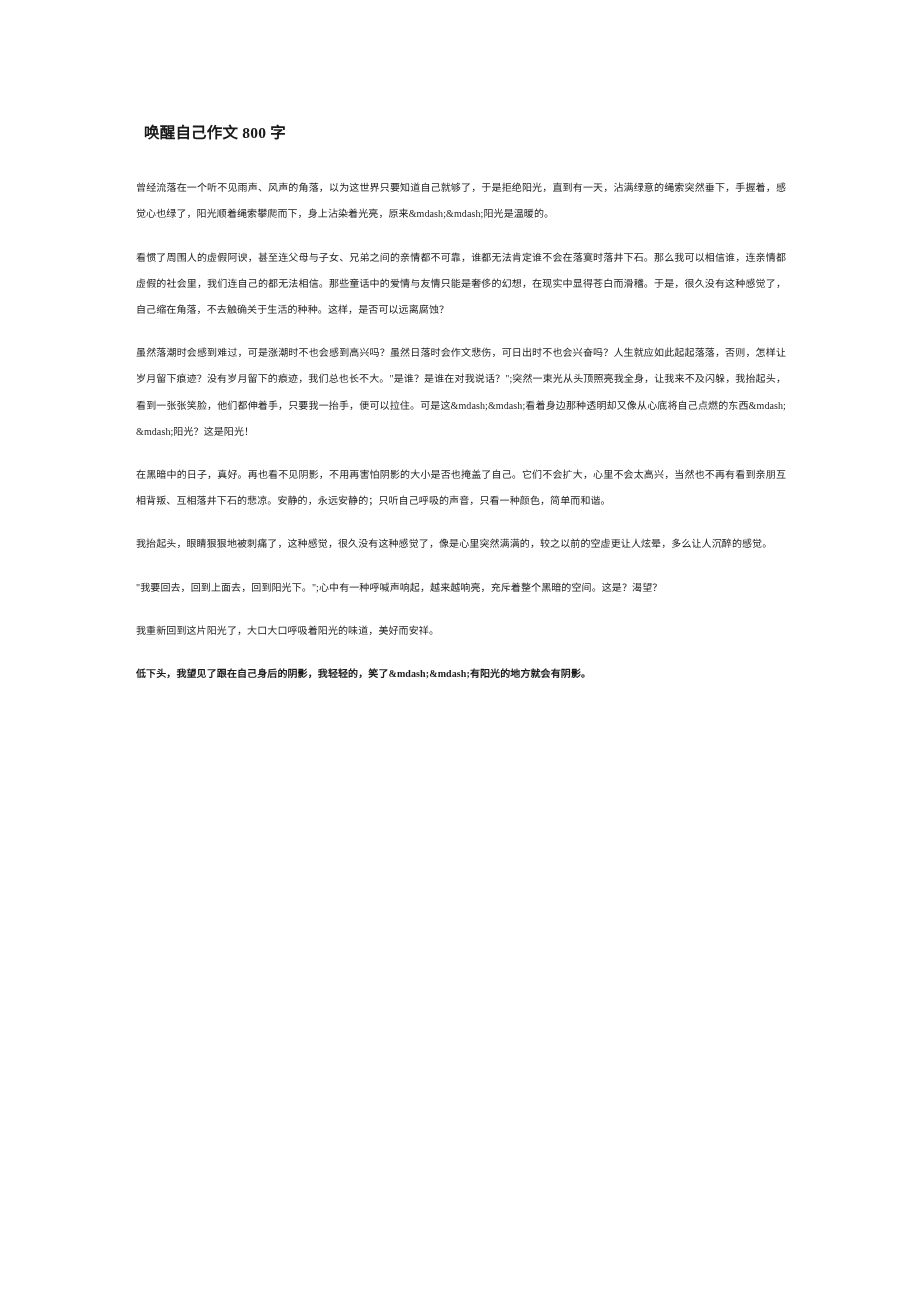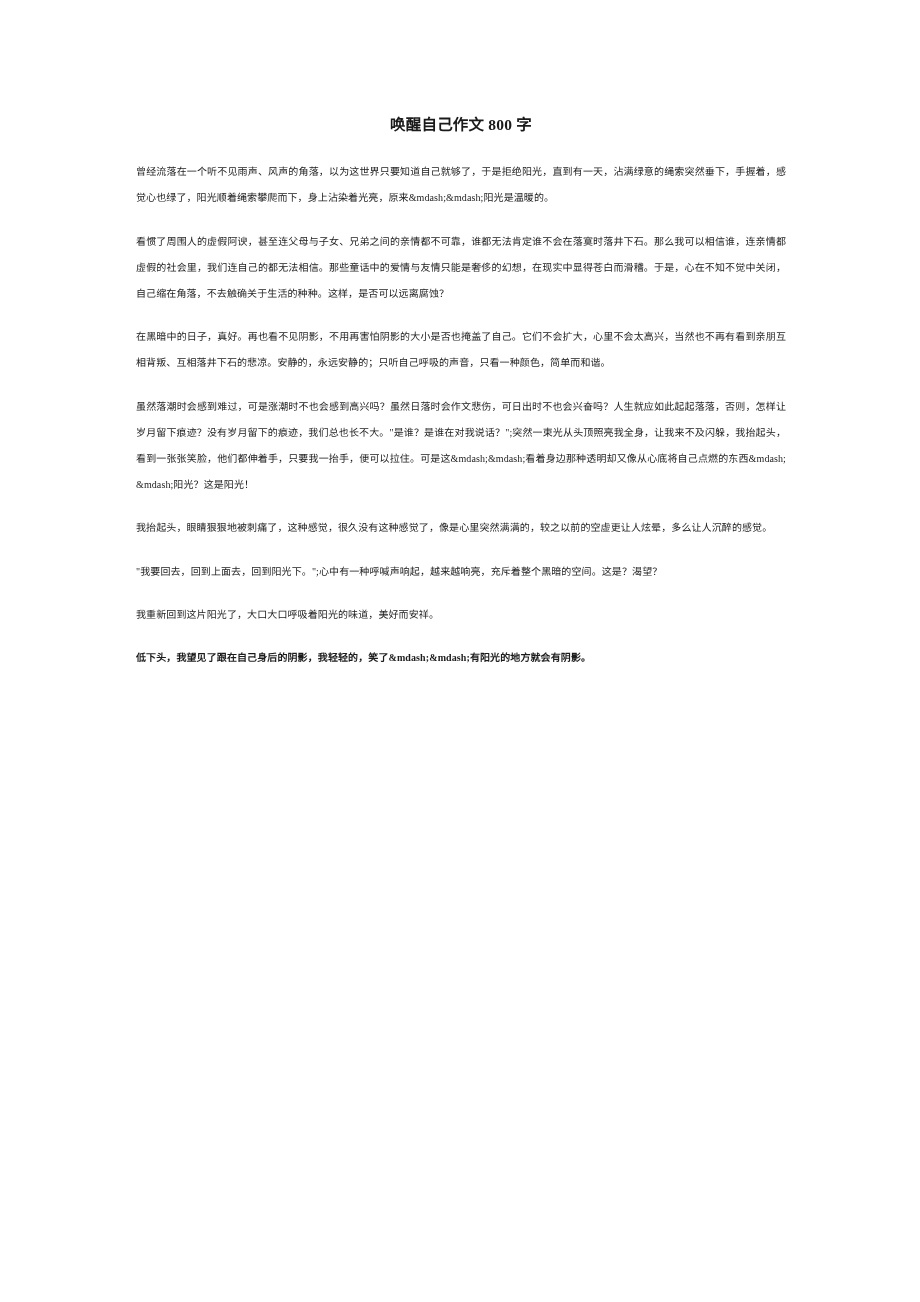--- a/index.html
+++ b/index.html
@@ -20,27 +20,26 @@
   }
 
   .content {
     position: absolute;
     left: 136px;
     top: 0;
     width: 650px;
   }
 
   .doc-title {
-    margin: 0;
+    margin: 8px;
     padding: 0;
     font-family: "Liberation Serif", "DejaVu Serif", serif;
     font-size: 15.5px;
     font-weight: bold;
     color: #1a1a1a;
-    text-align: center;
     line-height: 1.5;
     padding-top: 113px;
     letter-spacing: 0.2px;
   }
 
   .body-text {
     margin: 0;
     padding-top: 23px;
   }
 
@@ -64,23 +63,23 @@
 </head>
 <body>
 
 <div class="page">
   <div class="content">
 
     <h1 class="doc-title">唤醒自己作文 800 字</h1>
 
     <div class="body-text">
       <p class="para">曾经流落在一个听不见雨声、风声的角落，以为这世界只要知道自己就够了，于是拒绝阳光，直到有一天，沾满绿意的绳索突然垂下，手握着，感觉心也绿了，阳光顺着绳索攀爬而下，身上沾染着光亮，原来&amp;mdash;&amp;mdash;阳光是温暖的。</p>
-      <p class="para">看惯了周围人的虚假阿谀，甚至连父母与子女、兄弟之间的亲情都不可靠，谁都无法肯定谁不会在落寞时落井下石。那么我可以相信谁，连亲情都虚假的社会里，我们连自己的都无法相信。那些童话中的爱情与友情只能是奢侈的幻想，在现实中显得苍白而滑稽。于是，心在不知不觉中关闭，自己缩在角落，不去触确关于生活的种种。这样，是否可以远离腐蚀？</p>
+      <p class="para">看惯了周围人的虚假阿谀，甚至连父母与子女、兄弟之间的亲情都不可靠，谁都无法肯定谁不会在落寞时落井下石。那么我可以相信谁，连亲情都虚假的社会里，我们连自己的都无法相信。那些童话中的爱情与友情只能是奢侈的幻想，在现实中显得苍白而滑稽。于是，很久没有这种感觉了，自己缩在角落，不去触确关于生活的种种。这样，是否可以远离腐蚀？</p>
+      <p class="para">虽然落潮时会感到难过，可是涨潮时不也会感到高兴吗？虽然日落时会作文悲伤，可日出时不也会兴奋吗？人生就应如此起起落落，否则，怎样让岁月留下痕迹？没有岁月留下的痕迹，我们总也长不大。"是谁？是谁在对我说话？";突然一束光从头顶照亮我全身，让我来不及闪躲，我抬起头，看到一张张笑脸，他们都伸着手，只要我一抬手，便可以拉住。可是这&amp;mdash;&amp;mdash;看着身边那种透明却又像从心底将自己点燃的东西&amp;mdash;&amp;mdash;阳光？这是阳光！</p>
       <p class="para">在黑暗中的日子，真好。再也看不见阴影，不用再害怕阴影的大小是否也掩盖了自己。它们不会扩大，心里不会太高兴，当然也不再有看到亲朋互相背叛、互相落井下石的悲凉。安静的，永远安静的；只听自己呼吸的声音，只看一种颜色，简单而和谐。</p>
-      <p class="para">虽然落潮时会感到难过，可是涨潮时不也会感到高兴吗？虽然日落时会作文悲伤，可日出时不也会兴奋吗？人生就应如此起起落落，否则，怎样让岁月留下痕迹？没有岁月留下的痕迹，我们总也长不大。"是谁？是谁在对我说话？";突然一束光从头顶照亮我全身，让我来不及闪躲，我抬起头，看到一张张笑脸，他们都伸着手，只要我一抬手，便可以拉住。可是这&amp;mdash;&amp;mdash;看着身边那种透明却又像从心底将自己点燃的东西&amp;mdash;&amp;mdash;阳光？这是阳光！</p>
       <p class="para">我抬起头，眼睛狠狠地被刺痛了，这种感觉，很久没有这种感觉了，像是心里突然满满的，较之以前的空虚更让人炫晕，多么让人沉醉的感觉。</p>
       <p class="para">"我要回去，回到上面去，回到阳光下。";心中有一种呼喊声响起，越来越响亮，充斥着整个黑暗的空间。这是？渴望？</p>
       <p class="para">我重新回到这片阳光了，大口大口呼吸着阳光的味道，美好而安祥。</p>
       <p class="para">低下头，我望见了跟在自己身后的阴影，我轻轻的，笑了&amp;mdash;&amp;mdash;有阳光的地方就会有阴影。</p>
     </div>
 
   </div>
 </div>
 
 </body></html>

